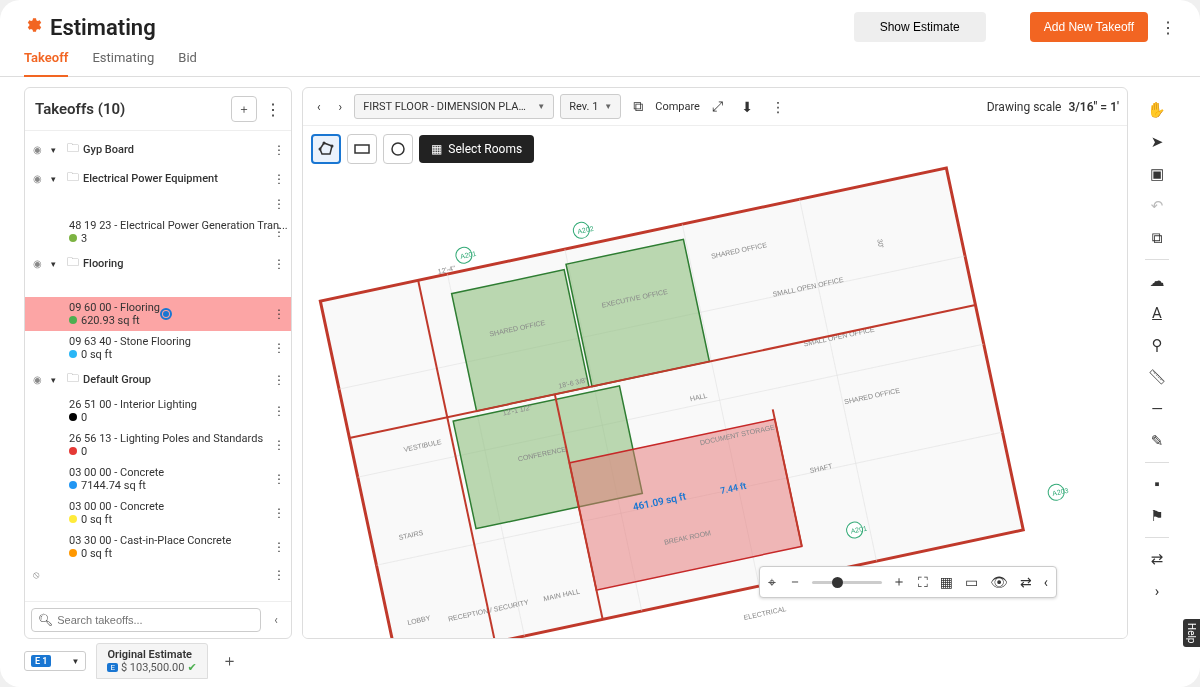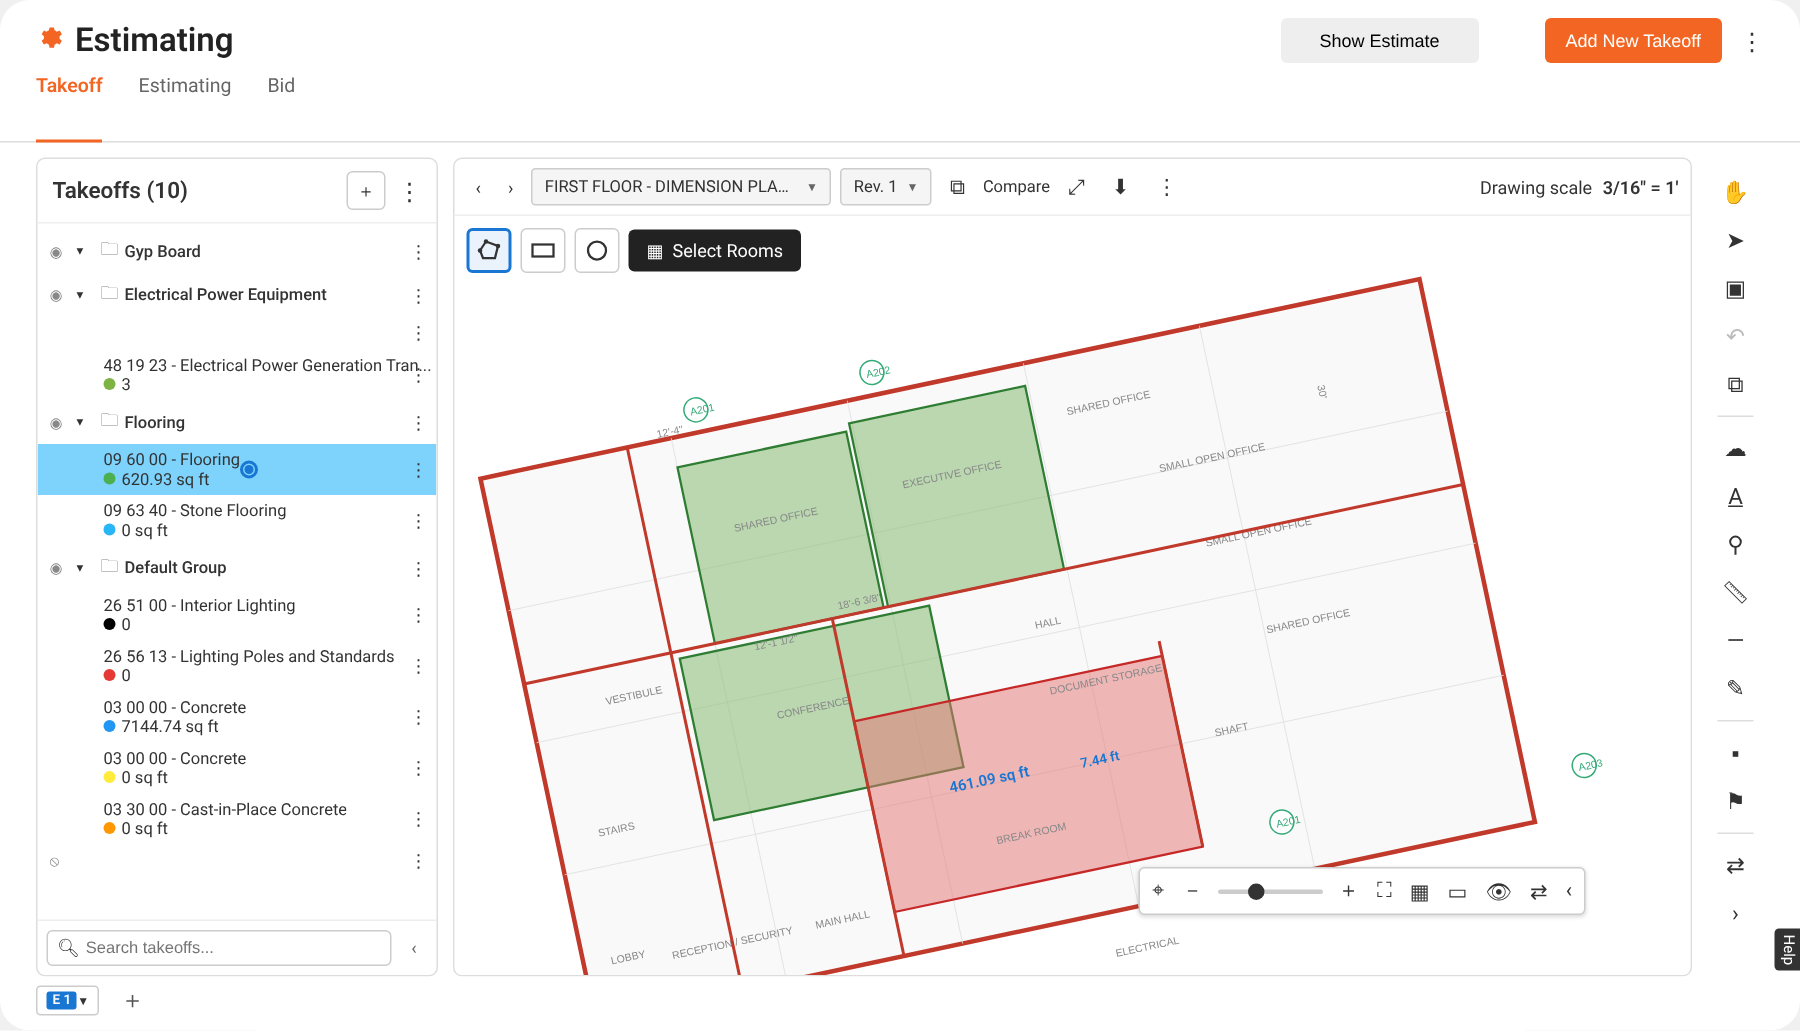--- a/index.html
+++ b/index.html
@@ -9,35 +9,35 @@
 
 .topbar { display: flex; align-items: center; padding: 12px 24px 0 24px; }
 .topbar .logo-icon { color: #f26522; margin-right: 8px; font-size: 18px; }
 .topbar h1 { font-size: 22px; font-weight: 600; color: #222; }
 .topbar .spacer { flex: 1; }
 .btn-light { background: #eee; border: none; padding: 8px 26px; border-radius: 4px; font-size: 12px; cursor: pointer; margin-right: 8px; }
 .btn-orange { background: #f26522; color: white; border: none; padding: 8px 14px; border-radius: 4px; font-size: 12px; cursor: pointer; margin-left: 36px; }
 .more-icon { margin-left: 12px; cursor: pointer; font-size: 16px; color: #333; }
 
 .tabs { display: flex; gap: 24px; padding: 8px 24px 0; border-bottom: 1px solid #ddd; font-size: 13px; }
-.tabs .tab { padding-bottom: 28px; color: #666; cursor: pointer; }
+.tabs .tab { padding-bottom: 10px; color: #666; cursor: pointer; }
 .tabs .tab.active { color: #f26522; font-weight: 600; border-bottom: 2px solid #f26522; margin-bottom: -1px; }
 
 .main { flex: 1; display: flex; overflow: hidden; padding: 10px 24px 0 24px; gap: 10px; }
 
 
 .sidebar { width: 268px; border: 1px solid #ddd; border-radius: 6px; display: flex; flex-direction: column; overflow: hidden; }
 .sidebar-head { display: flex; align-items: center; padding: 8px 10px; border-bottom: 1px solid #eee; }
 .sidebar-head h2 { font-size: 15px; font-weight: 600; }
 .sidebar-head .sp { flex: 1; }
 .sq-btn { width: 26px; height: 26px; border: 1px solid #ccc; border-radius: 4px; display: inline-flex; align-items: center; justify-content: center; cursor: pointer; margin-left: 4px; }
 .tree { flex: 1; overflow-y: auto; padding: 4px 0; }
 .tree-row { display: flex; align-items: center; padding: 4px 8px; font-size: 11px; position: relative; min-height: 22px; }
 .tree-row.group { font-weight: 500; }
-.tree-row.selected { background: #7dd3fc; }
+.tree-row.selected { background: #fca5a5; margin-top: 19px; }
 .tree-row .eye { width: 14px; margin-right: 4px; color: #888; cursor: pointer; font-size: 10px; }
 .tree-row .chev { width: 12px; cursor: pointer; font-size: 9px; color: #333; }
 .tree-row .folder { color: #888; font-size: 12px; margin: 0 4px; }
 .tree-row .lbl { overflow: hidden; text-overflow: ellipsis; white-space: nowrap; flex: 1; }
 .tree-row .color-dot { width: 8px; height: 8px; border-radius: 50%; display: inline-block; margin-right: 4px; flex-shrink: 0; }
 .tree-row .rowdots { position: absolute; right: 6px; color: #333; cursor: pointer; font-size: 12px; }
 .tree-item-body { padding-left: 36px; }
 .radio-sel { width: 12px; height: 12px; border: 2px solid #1976d2; border-radius: 50%; display: inline-flex; align-items: center; justify-content: center; margin-right: 20px; }
 .radio-sel::after { content: ""; width: 6px; height: 6px; background: #1976d2; border-radius: 50%; }
 .sidebar-foot { display: flex; align-items: center; padding: 6px; border-top: 1px solid #eee; }
@@ -71,21 +71,21 @@
 
 
 .view-toolbar { position: absolute; bottom: 40px; right: 70px; background: white; border: 1px solid #ccc; border-radius: 4px; display: flex; align-items: center; padding: 4px 6px; gap: 8px; box-shadow: 0 1px 3px rgba(0,0,0,0.15); z-index: 5; }
 .view-toolbar .vi { cursor: pointer; font-size: 14px; color: #333; padding: 2px; }
 .zoom-slider { width: 70px; height: 3px; background: #ccc; position: relative; border-radius: 2px; }
 .zoom-slider::after { content: ""; position: absolute; left: 20px; top: -4px; width: 11px; height: 11px; background: #333; border-radius: 50%; }
 .help-tab { position: absolute; right: 0; bottom: 40px; background: #333; color: white; padding: 4px 3px; font-size: 10px; writing-mode: vertical-rl; cursor: pointer; border-radius: 3px 0 0 3px; z-index: 6; }
 
 
 .footer { display: flex; align-items: center; padding: 4px 24px 8px; gap: 10px; }
-.est-badge { display: flex; align-items: center; gap: 0; border: 1px solid #ccc; border-radius: 3px; padding: 3px 6px; font-size: 11px; cursor: pointer; }
+.est-badge { display: flex; align-items: center; gap: 20px; border: 1px solid #ccc; border-radius: 3px; padding: 3px 6px; font-size: 11px; cursor: pointer; }
 .est-badge .eb { background: #1976d2; color: white; padding: 1px 4px; font-size: 9px; border-radius: 2px; font-weight: 600; }
 .est-tab { background: #f5f5f5; padding: 4px 10px; border-radius: 3px 3px 0 0; font-size: 11px; display: flex; flex-direction: column; border: 1px solid #ddd; }
 .est-tab .t1 { font-weight: 600; }
 .est-tab .t2 { display: flex; align-items: center; gap: 3px; color: #555; }
 .check { color: #4caf50; }
 .add-tab { width: 24px; height: 24px; display: flex; align-items: center; justify-content: center; cursor: pointer; font-size: 16px; color: #555; }
 
 .vis-hidden { color: #d32f2f; }
 .room-label { font-size: 7px; fill: #888; text-anchor: middle; font-family: sans-serif; }
 .measure-label { font-size: 10px; fill: #1976d2; text-anchor: middle; font-weight: 600; }
@@ -386,15 +386,23 @@
     </div>
 
     <div class="help-tab">Help</div>
   </div>
 
   <div class="footer">
     <div class="est-badge">
       <span class="eb">E 1</span>
       <span style="font-size:8px">▼</span>
     </div>
+    <div class="est-tab">
+      <span class="t1">Original Estimate</span>
+      <span class="t2">
+        <span class="eb" style="background:#1976d2;color:white;padding:0 3px;border-radius:2px;font-size:8px">E</span>
+        <span>$ 103,500.00</span>
+        <span class="check">✔</span>
+      </span>
+    </div>
     <span class="add-tab">＋</span>
   </div>
 </div>
 
 </body></html>

